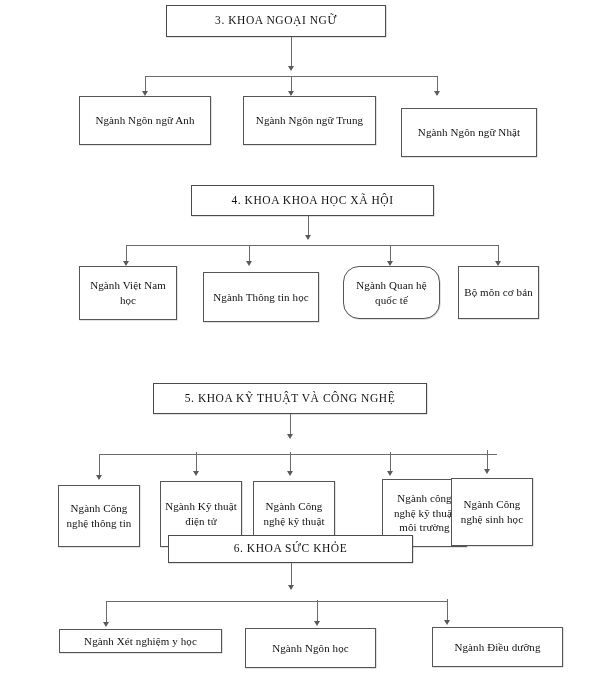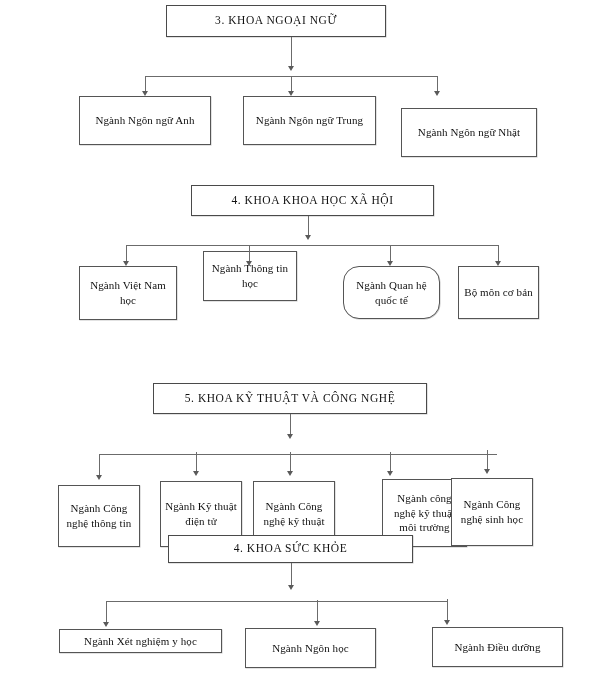--- a/index.html
+++ b/index.html
@@ -127,21 +127,21 @@
   <div class="conn v" style="left:249px; top:245px; height:18px;"></div>
   <div class="arrow" style="left:245.5px; top:261px;"></div>
   <div class="conn v" style="left:390px; top:245px; height:18px;"></div>
   <div class="arrow" style="left:386.5px; top:261px;"></div>
   <div class="conn v" style="left:498px; top:245px; height:18px;"></div>
   <div class="arrow" style="left:494.5px; top:261px;"></div>
 
   <div class="node program top-text" style="left:79px; top:266px; width:98px; height:54px;">
     <span class="label">Ngành Việt Nam học</span>
   </div>
-  <div class="node program top-text" style="left:203px; top:251px; width:94px; height:50px;">
+  <div class="node program top-text" style="left:203px; top:272px; width:116px; height:50px;">
     <span class="label">Ngành Thông tin học</span>
   </div>
   <div class="node program top-text" style="left:343px; top:266px; width:97px; height:53px;border-radius:16px;">
     <span class="label">Ngành Quan hệ quốc tế</span>
   </div>
   <div class="node program top-text" style="left:458px; top:266px; width:81px; height:53px;">
     <span class="label">Bộ môn cơ bản</span>
   </div>
 
   <div class="node faculty" style="left:153px; top:383px; width:274px; height:31px;">
@@ -173,21 +173,21 @@
     <span class="label">Ngành Công nghệ kỹ thuật</span>
   </div>
   <div class="node program top-text under" style="left:353px; top:479px; width:85px; height:68px;margin-left:29px;">
     <span class="label">Ngành công nghệ kỹ thuật môi trường</span>
   </div>
   <div class="node program top-text under" style="left:451px; top:478px; width:82px; height:68px;">
     <span class="label">Ngành Công nghệ sinh học</span>
   </div>
 
   <div class="node faculty over" style="left:168px; top:535px; width:245px; height:28px;">
-    <span class="label">4. KHOA SỨC KHỎE</span>
+    <span class="label">6. KHOA SỨC KHỎE</span>
   </div>
 
   <div class="conn v" style="left:291px; top:563px; height:24px; z-index:6;"></div>
   <div class="arrow" style="left:287.5px; top:585px; z-index:6;"></div>
   <div class="conn h" style="left:106px; top:601px; width:341px; height:1px; z-index:6;"></div>
 
   <div class="conn v" style="left:106px; top:601px; height:23px; z-index:6;"></div>
   <div class="arrow" style="left:102.5px; top:622px; z-index:6;"></div>
   <div class="conn v" style="left:317px; top:600px; height:23px; z-index:6;"></div>
   <div class="arrow" style="left:313.5px; top:621px; z-index:6;"></div>

